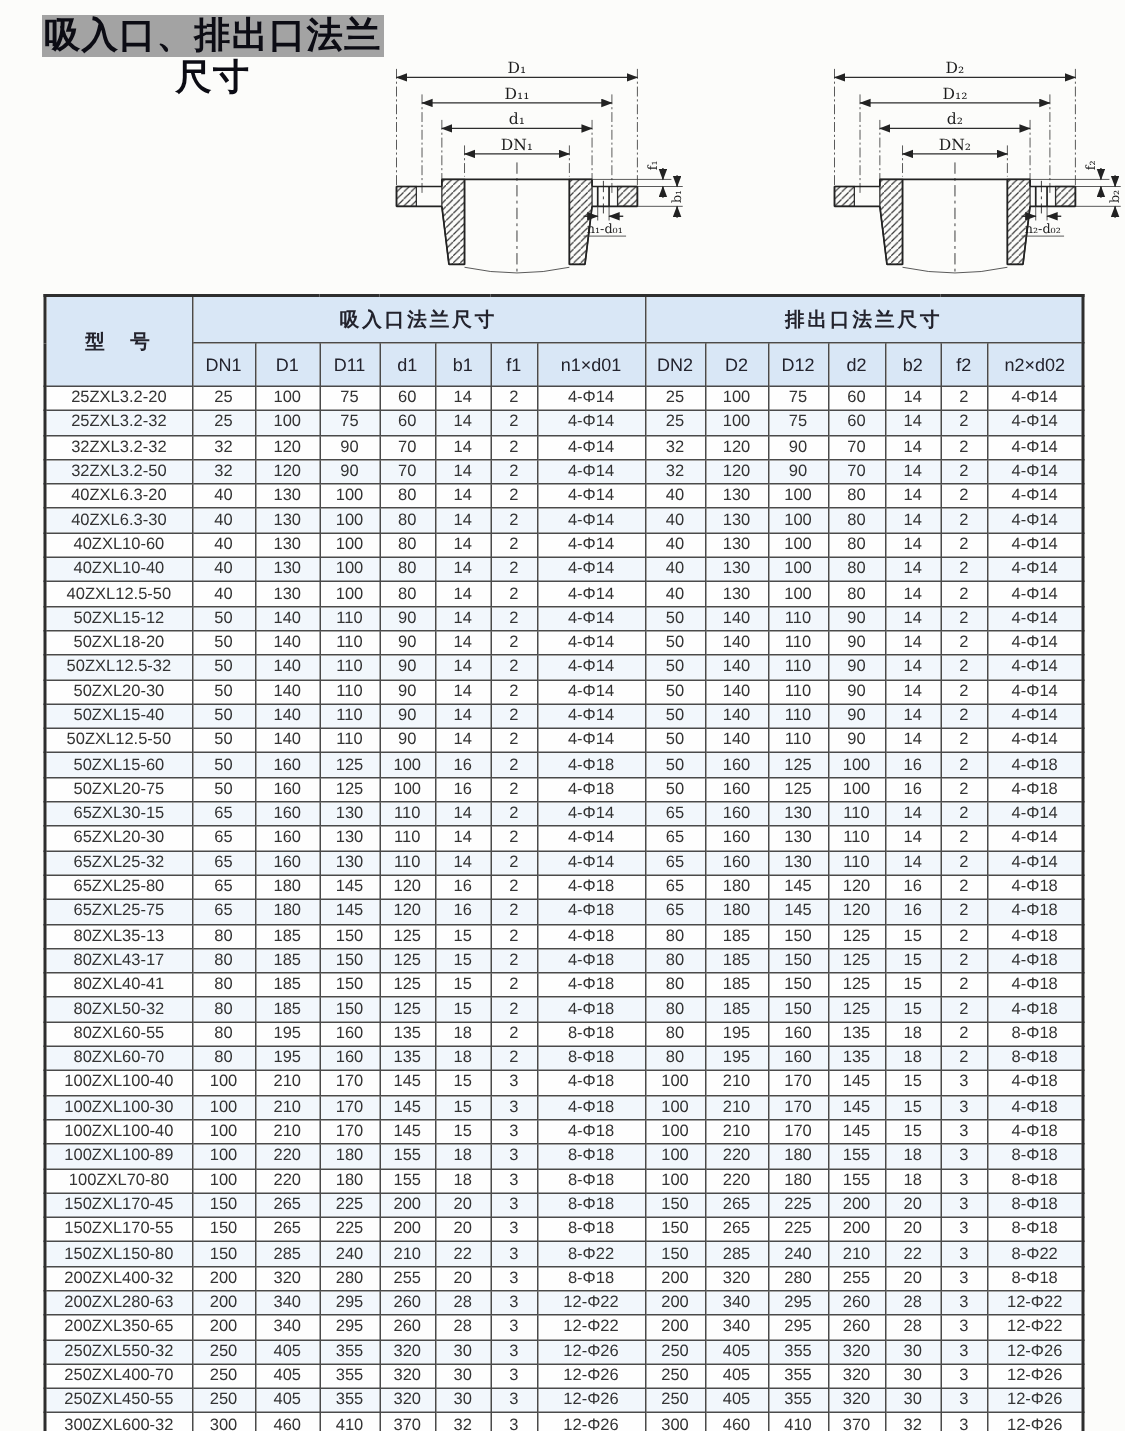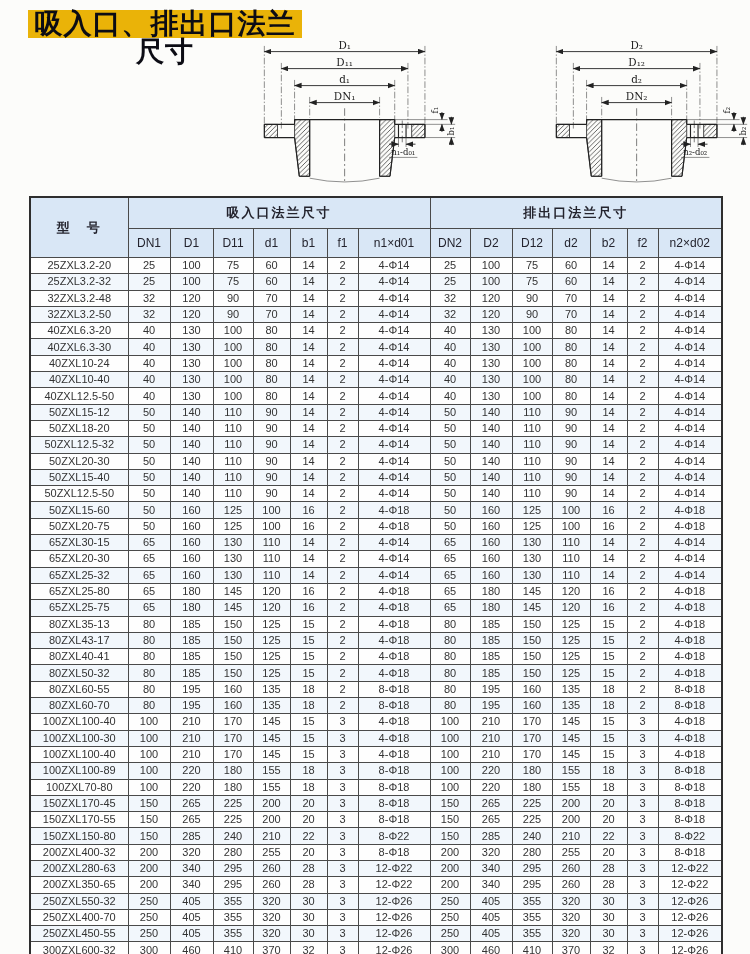--- a/index.html
+++ b/index.html
@@ -1,20 +1,20 @@
 <!DOCTYPE html>
 <html><head>
 <meta charset="utf-8">
 <style>
   html,body{margin:0;padding:0;}
   body{background:#ffffff;}
   .page{position:relative;width:750px;height:954px;background:#fcfcfa;overflow:hidden;
         font-family:"Liberation Sans","DejaVu Sans",sans-serif;color:#2f2f2f;}
-  .title-bar{position:absolute;left:28px;top:10px;width:274px;height:28px;background:#eab308;
-             color:#0c0c14;font-weight:bold;font-size:28px;line-height:28px;text-align:center;
+  .title-bar{position:absolute;left:28px;top:10px;width:228px;height:28px;background:#a3a3a3;
+             color:#0c0c14;font-weight:bold;font-size:24px;line-height:28px;text-align:center;
              letter-spacing:1px;}
   .diagrams{position:absolute;top:38px;left:0;width:750px;display:flex;justify-content:flex-end;gap:70px;}
   .diagram{width:222px;height:150px;}
   .dlab{font-family:"DejaVu Serif","Liberation Serif",serif;font-size:11px;fill:#1d1d1d;}
   .dlab-sm{font-family:"DejaVu Serif","Liberation Serif",serif;font-size:9px;fill:#1d1d1d;}
   .dim{stroke:#2d2d2d;stroke-width:1;fill:none;}
   .ext{stroke:#3c3c3c;stroke-width:0.6;fill:none;stroke-dasharray:7 2 1.5 2;}
   .cl{stroke:#3c3c3c;stroke-width:0.7;fill:none;stroke-dasharray:8 3 2 3;}
   .sol{stroke:#222;stroke-width:1.2;fill:none;}
   .thin{stroke:#3c3c3c;stroke-width:0.6;fill:none;}
@@ -212,21 +212,21 @@
           <td>4-Φ14</td>
           <td>25</td>
           <td>100</td>
           <td>75</td>
           <td>60</td>
           <td>14</td>
           <td>2</td>
           <td>4-Φ14</td>
         </tr>
         <tr>
-          <td>32ZXL3.2-48</td>
+          <td>32ZXL3.2-32</td>
           <td>32</td>
           <td>120</td>
           <td>90</td>
           <td>70</td>
           <td>14</td>
           <td>2</td>
           <td>4-Φ14</td>
           <td>32</td>
           <td>120</td>
           <td>90</td>
@@ -280,21 +280,21 @@
           <td>4-Φ14</td>
           <td>40</td>
           <td>130</td>
           <td>100</td>
           <td>80</td>
           <td>14</td>
           <td>2</td>
           <td>4-Φ14</td>
         </tr>
         <tr>
-          <td>40ZXL10-24</td>
+          <td>40ZXL10-60</td>
           <td>40</td>
           <td>130</td>
           <td>100</td>
           <td>80</td>
           <td>14</td>
           <td>2</td>
           <td>4-Φ14</td>
           <td>40</td>
           <td>130</td>
           <td>100</td>

